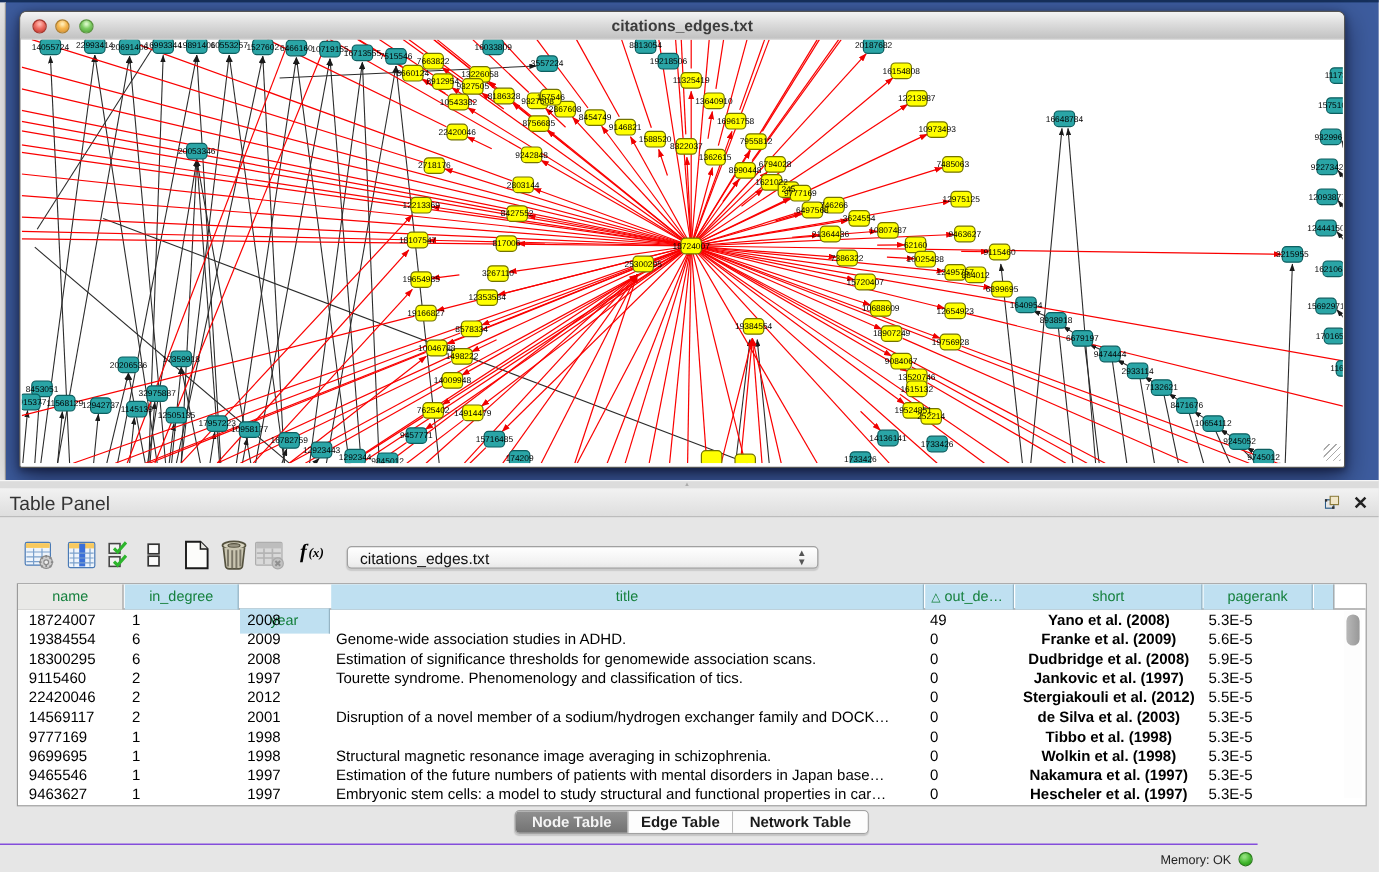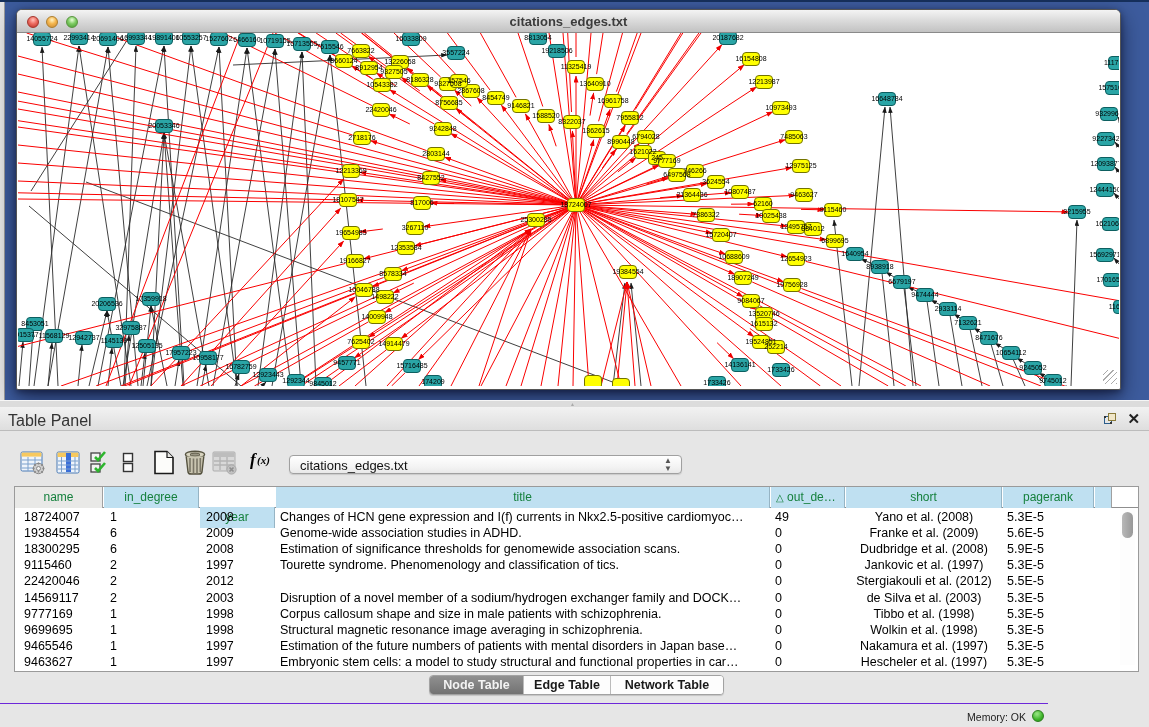--- a/index.html
+++ b/index.html
@@ -645,21 +645,20 @@
         <div class="h h5"><span class="tri">△</span> out_de…</div>
       <div class="h h6">short</div>
         <div class="h h7">pagerank</div>
         <div class="h h8" style="background:#bfe0f1"></div>
     </div>
     <div id="tbody">
         <div class="row" style="top:0px">
           <span class="c c1">18724007</span>
           <span class="c c2">1</span>
           <span class="c c3">2008</span>
-          <span class="c c4">Changes of HCN gene expression and I(f) currents in Nkx2.5-positive cardiomyoc…</span>
           <span class="c c5">49</span>
           <span class="c c6">Yano et al. (2008)</span>
           <span class="c c7">5.3E-5</span>
         </div>
         <div class="row" style="top:16.1px">
           <span class="c c1">19384554</span>
           <span class="c c2">6</span>
           <span class="c c3">2009</span>
           <span class="c c4">Genome-wide association studies in ADHD.</span>
           <span class="c c5">0</span>
@@ -688,31 +687,30 @@
           <span class="c c1">22420046</span>
           <span class="c c2">2</span>
           <span class="c c3">2012</span>
           <span class="c c5">0</span>
           <span class="c c6">Stergiakouli et al. (2012)</span>
           <span class="c c7">5.5E-5</span>
         </div>
         <div class="row" style="top:80.5px">
           <span class="c c1">14569117</span>
           <span class="c c2">2</span>
-          <span class="c c3">2003</span>
+          <span class="c c3">2001</span>
           <span class="c c4">Disruption of a novel member of a sodium/hydrogen exchanger family and DOCK…</span>
           <span class="c c5">0</span>
           <span class="c c6">de Silva et al. (2003)</span>
           <span class="c c7">5.3E-5</span>
         </div>
         <div class="row" style="top:96.60000000000001px">
           <span class="c c1">9777169</span>
           <span class="c c2">1</span>
           <span class="c c3">1998</span>
-          <span class="c c4">Corpus callosum shape and size in male patients with schizophrenia.</span>
           <span class="c c5">0</span>
           <span class="c c6">Tibbo et al. (1998)</span>
           <span class="c c7">5.3E-5</span>
         </div>
         <div class="row" style="top:112.70000000000002px">
           <span class="c c1">9699695</span>
           <span class="c c2">1</span>
           <span class="c c3">1998</span>
           <span class="c c4">Structural magnetic resonance image averaging in schizophrenia.</span>
           <span class="c c5">0</span>
@@ -762,21 +760,21 @@
 .h4 { left:261px; width:494px; }
 .h5 { left:756px; width:74px; text-align:left !important; padding-left:5px; }
 .h6 { left:831px; width:156px; }
 .h7 { left:988px; width:91px; }
 .h8 { left:1080px; width:17px; border-right:1px solid #a0a0a0 !important; }
 .tri { font-size:10px; }
 #tbody { position:absolute; left:0; top:22px; width:1080px; height:161px; font-size:12.5px; color:#000; }
 .row { position:absolute; left:0; width:100%; height:16px; line-height:16px; white-space:nowrap; }
 .c { position:absolute; top:0; height:16px; overflow:hidden; }
 .c1 { left:9px; width:80px; } .c2 { left:95px; width:90px; } .c3 { left:191px; width:70px; }
-.c4 { left:265px; width:490px; } .c5 { left:760px; width:70px; } .c6 { left:831px; width:156px; text-align:center; }
+.c4 { left:265px; width:490px; } .c5 { left:760px; width:70px; } .c6 { left:831px; width:156px; text-align:center;font-weight:bold; }
 .c7 { left:992px; width:88px; }
 #vscroll { position:absolute; right:3px; top:22px; width:15px; height:156px; background:#fdfdfd; }
 #vthumb { position:absolute; left:2px; top:3px; width:11px; height:26px; border-radius:6px; background:linear-gradient(90deg,#b8b8b8,#989898); }
 #tabs { position:absolute; left:429px; top:268px; height:20px; display:flex; border:1px solid #a2a2a2; border-radius:4px; overflow:hidden; background:#fff; box-shadow:0 1px 1px rgba(0,0,0,0.15); }
 .tab { height:20px; line-height:19px; font-size:12.5px; font-weight:bold; color:#1a1a1a; text-align:center; background:#fdfdfd; border-right:1px solid #bbb; }
 .tab:nth-child(1){width:94px;} .tab:nth-child(2){width:87px;} .tab:nth-child(3){width:112px;}
 .tab.sel { background:linear-gradient(#909090,#6f6f6f); color:#f4f4f4; }
 .tab.last { border-right:none; }
 #statusbar { position:absolute; left:0; top:703px; width:1048px; height:24px; background:#e6e6e6; border-top:1px solid #6d28d9; }
 #mem { position:absolute; right:22px; top:7px; font-size:10.5px; color:#222; }

